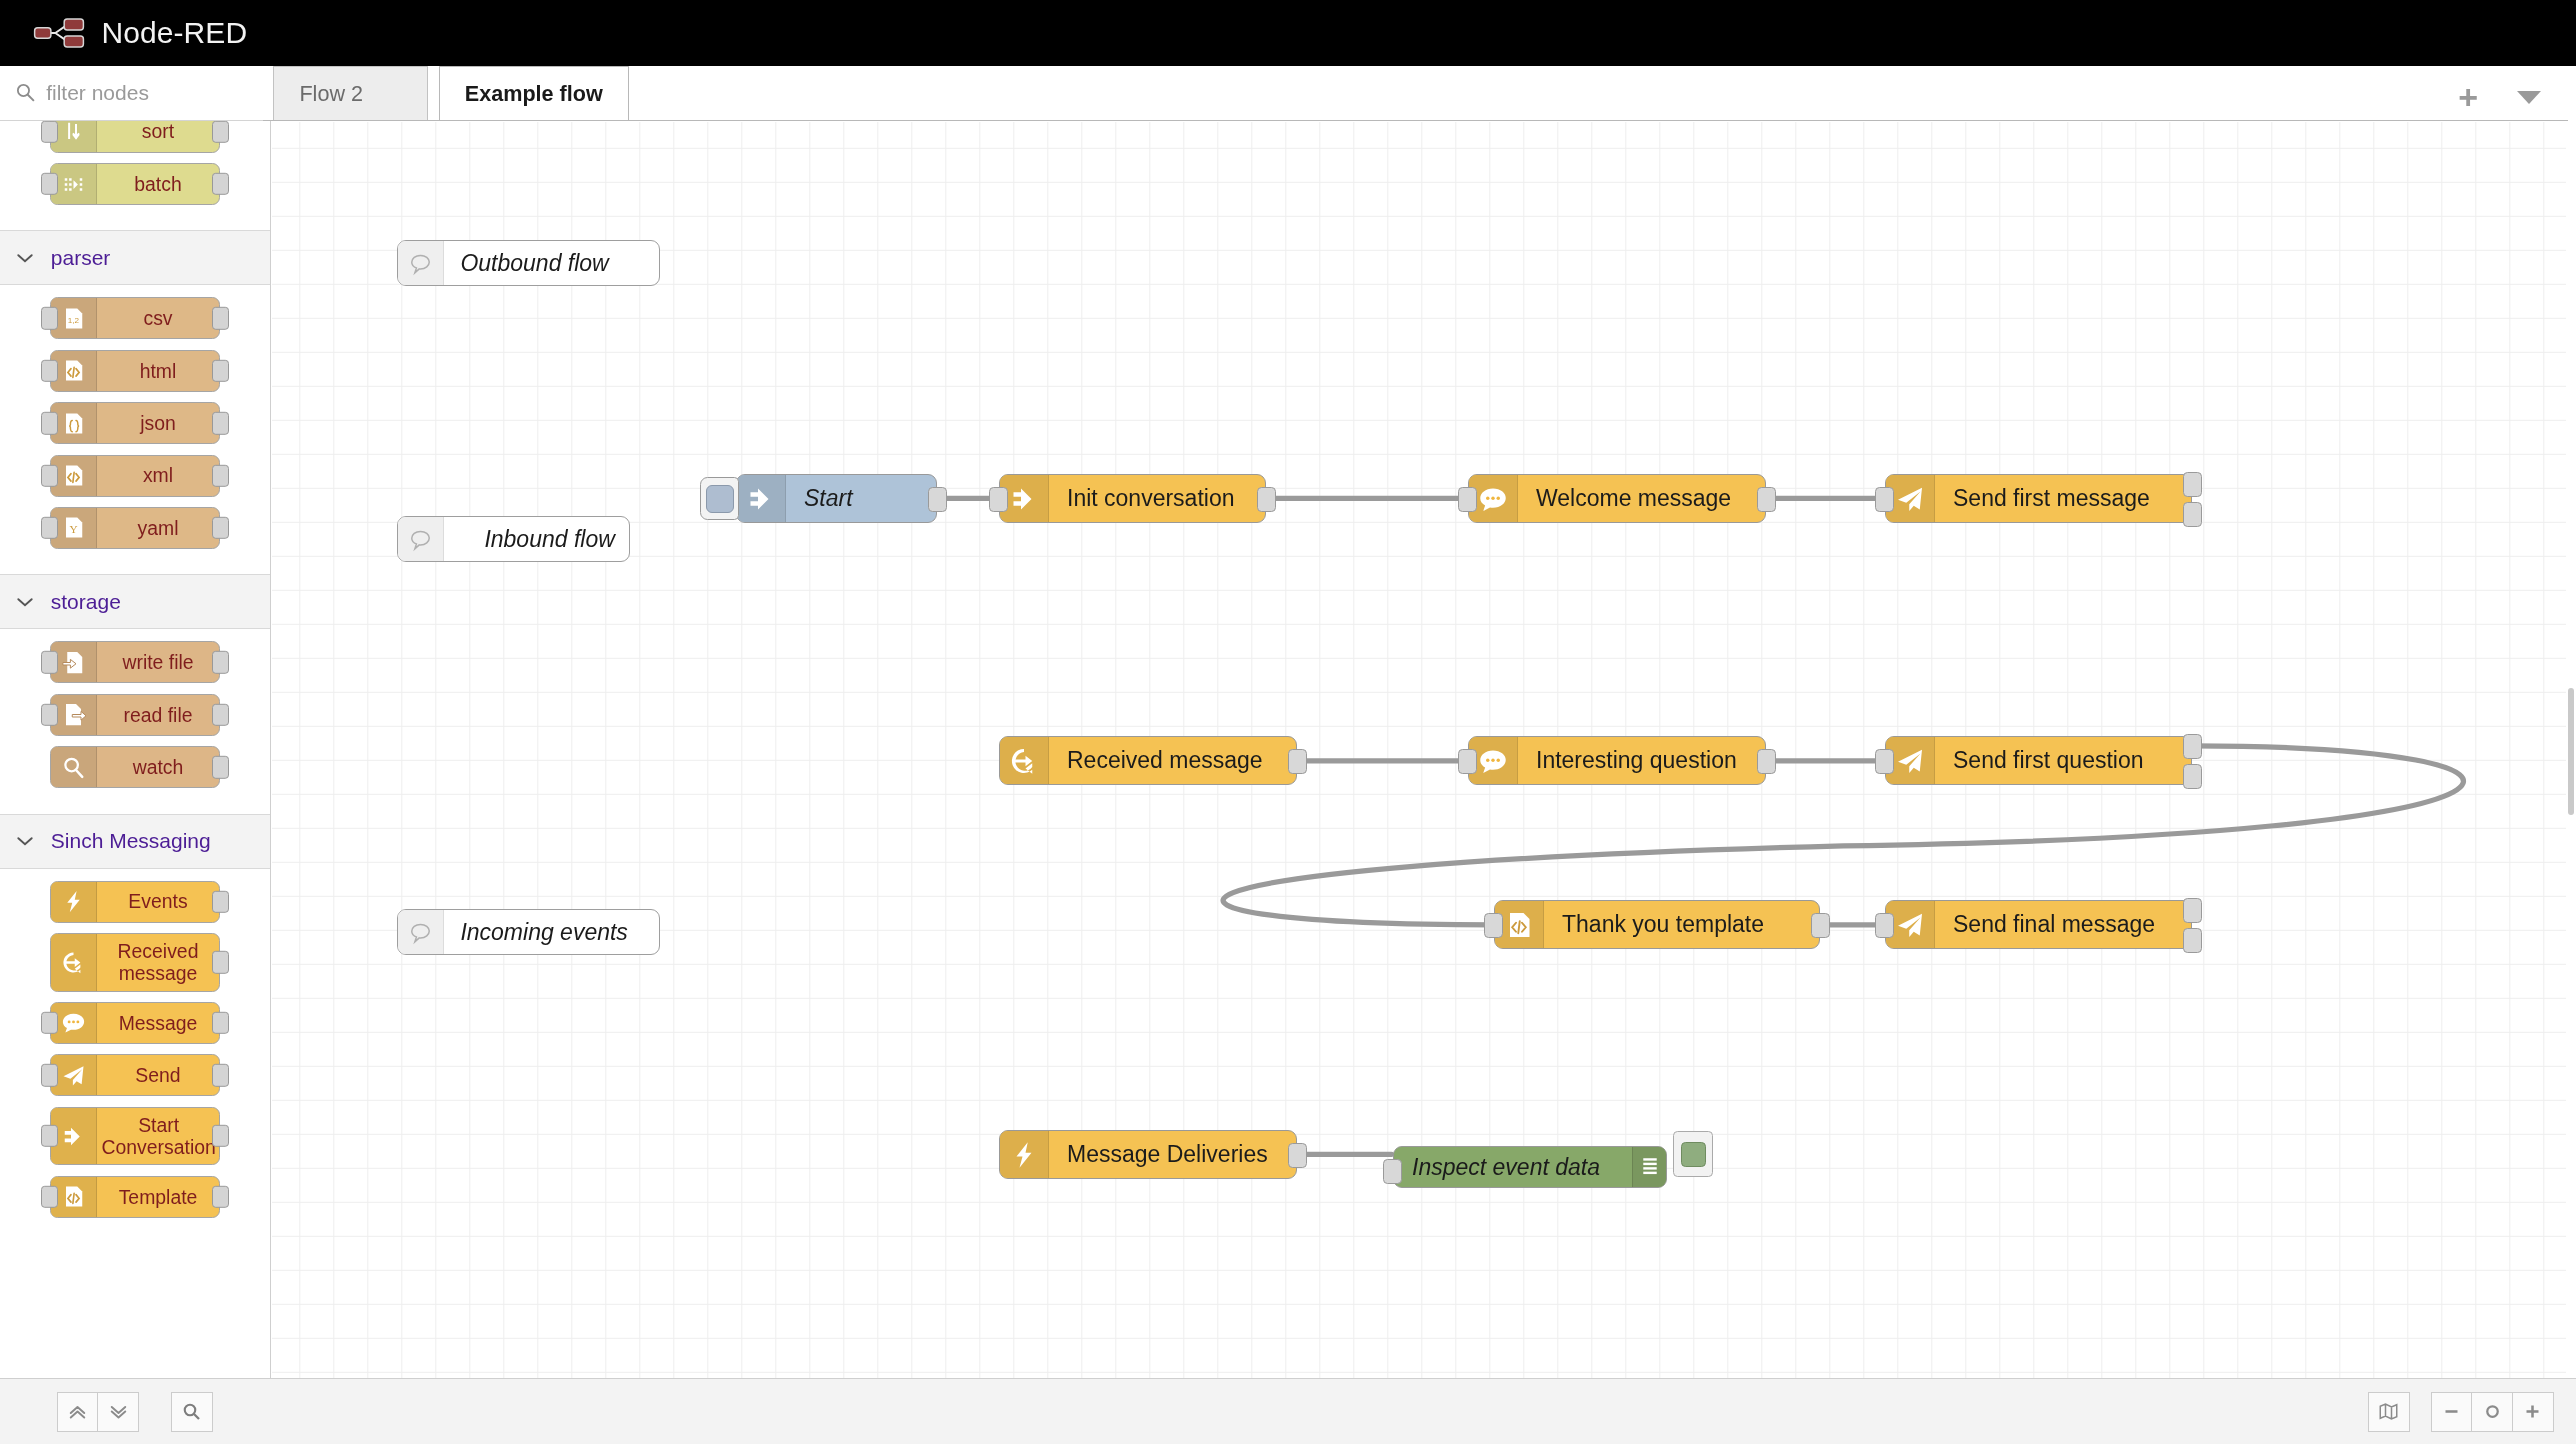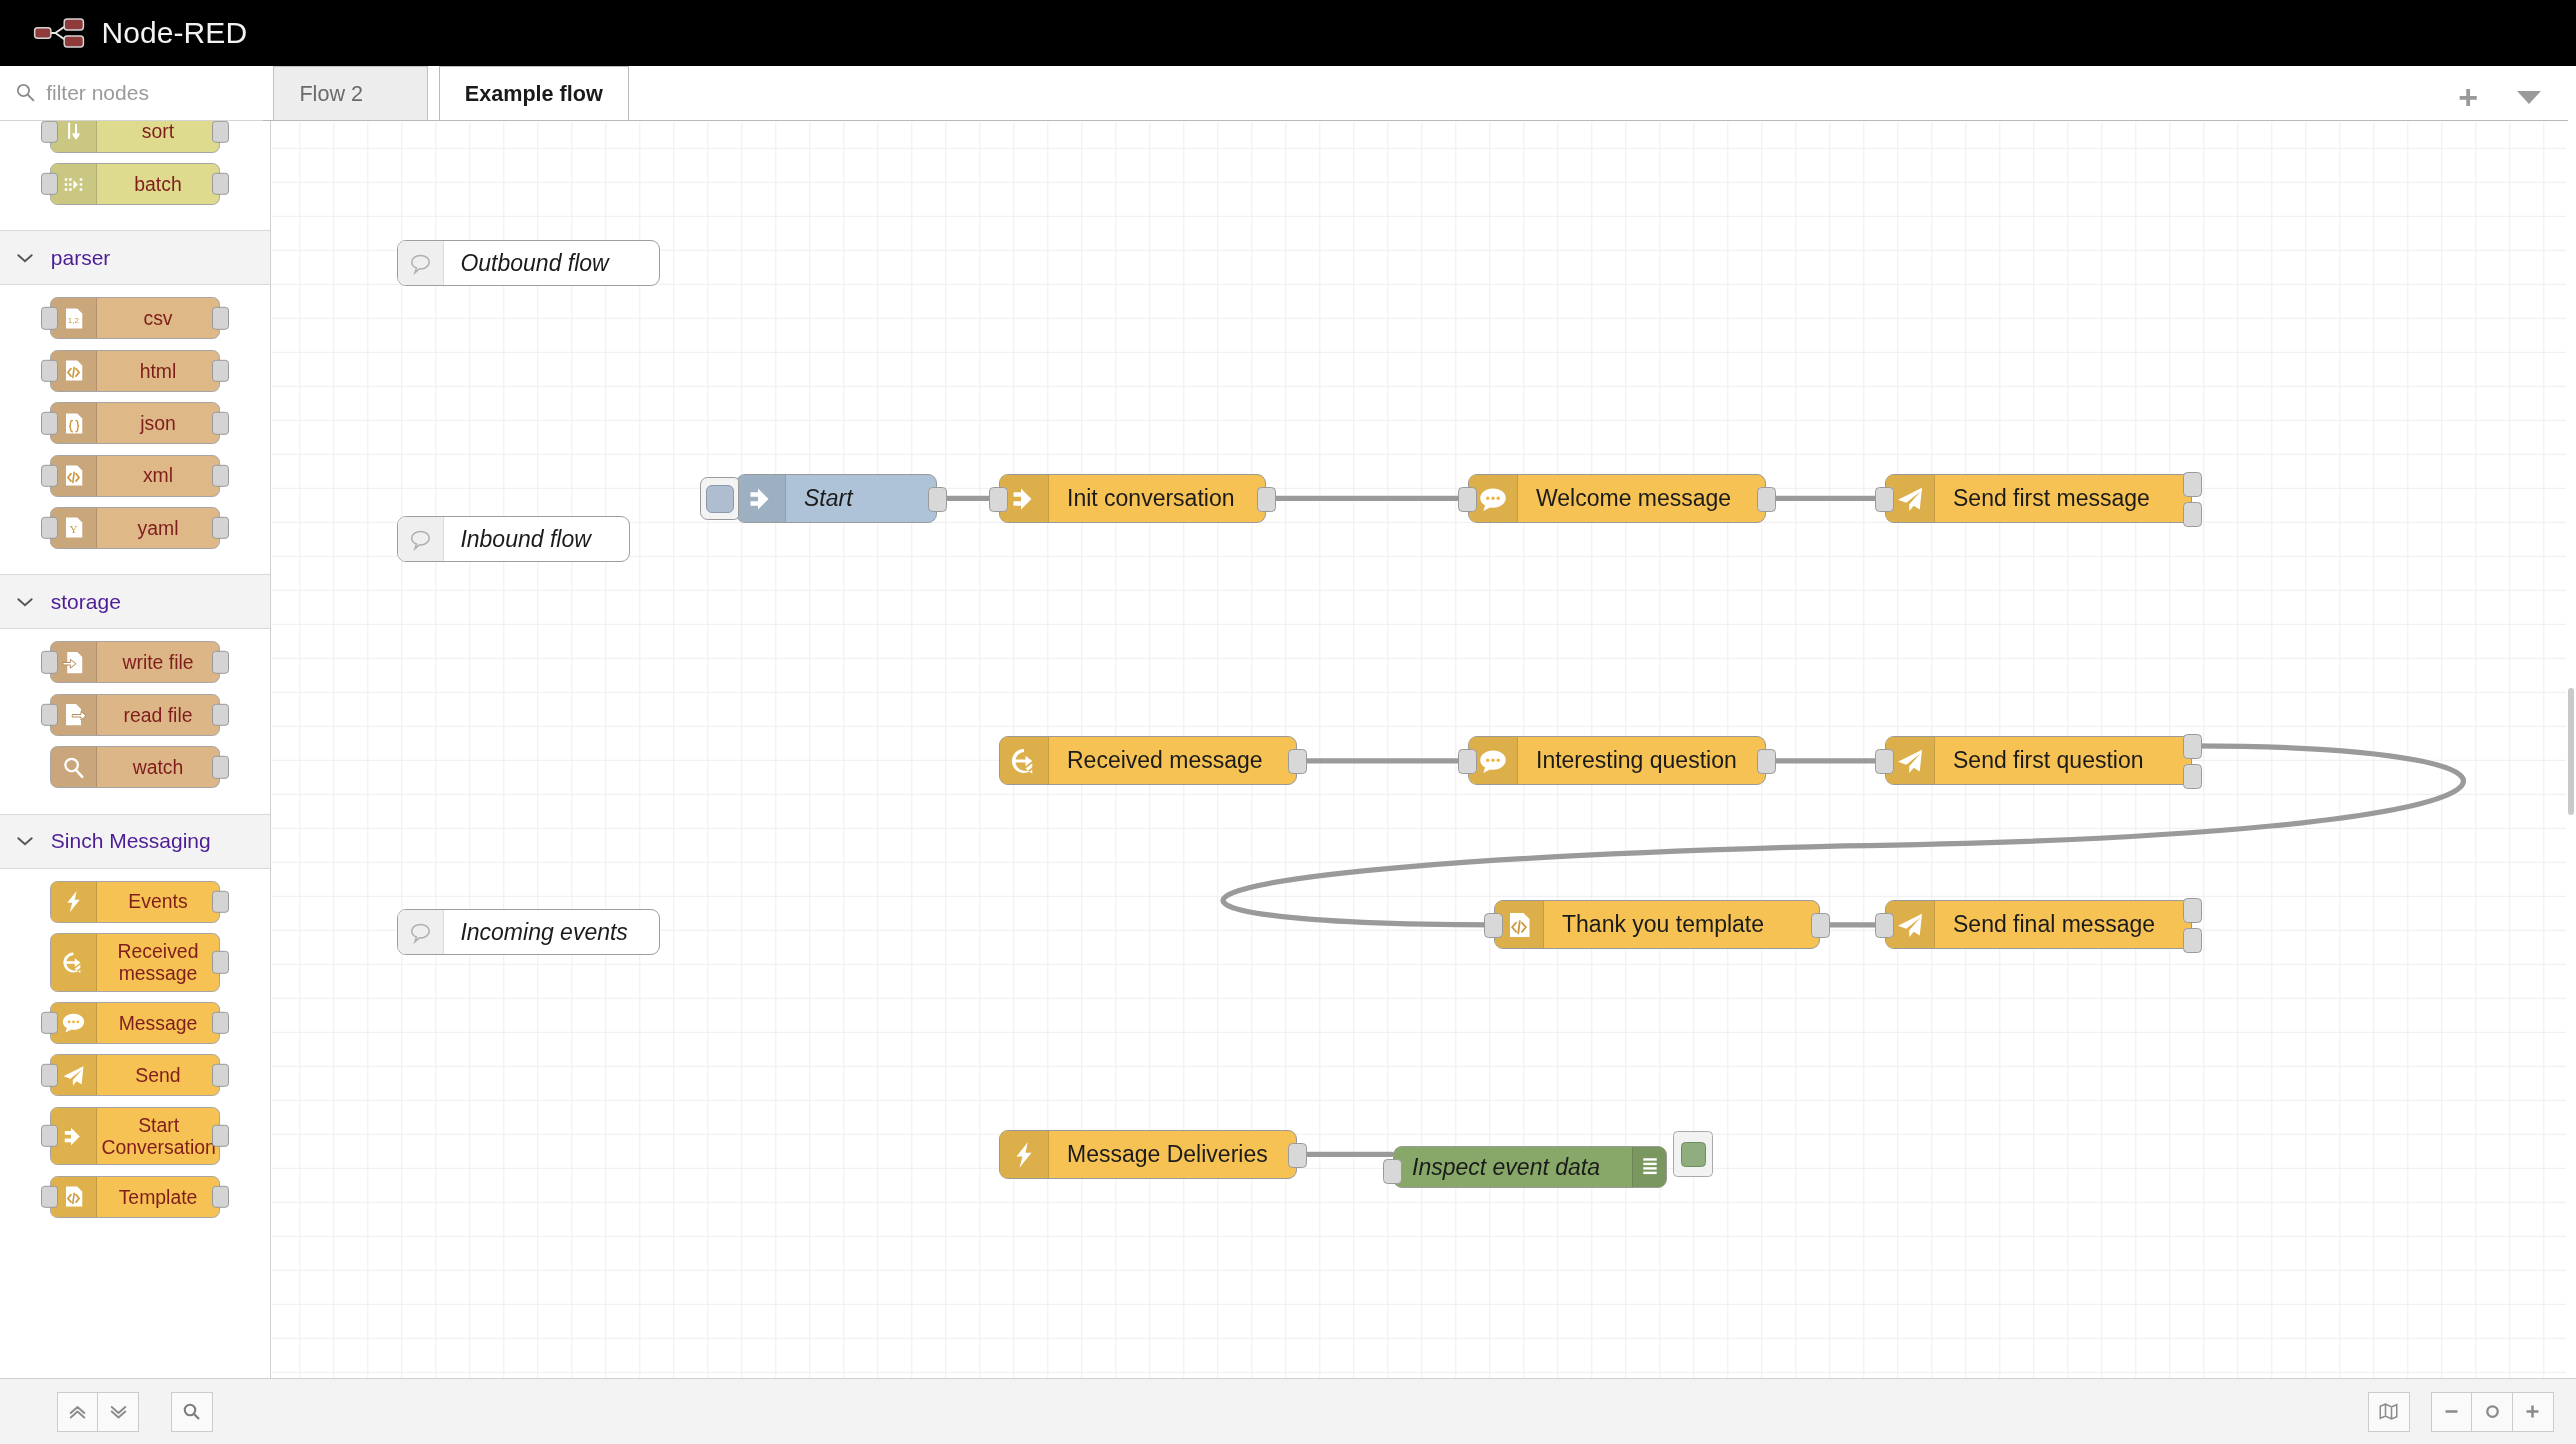--- a/index.html
+++ b/index.html
@@ -457,21 +457,21 @@
         <path d="M1378,1385 C1440,1385 1440,1385 1502,1385" fill="none" stroke="#9a9a9a" stroke-width="7" stroke-linecap="round"></path>
       </svg>
   <div class="comment" style="left:125px;top:98px;width:263px;height:46px;margin-top:20px;">
         <span class="comment-icon">
           <svg width="25" height="25" viewBox="0 0 40 40">
             <path d="M20 7 C12 7 6 12 6 18 c0 4 3 7.5 7.5 9.2 L11 35 l7-6.4 c.7.1 1.4.1 2 .1 8 0 14-5 14-11 S28 7 20 7 z" fill="none" stroke="#b0b0b0" stroke-width="2.4"></path>
           </svg>
         </span>
         <span class="comment-label">Outbound flow</span>
       </div>
-      <div class="comment" style="left:125px;top:394px;width:233px;height:46px;">
+      <div class="comment" style="left:125px;top:394px;width:233px;height:46px;gap:24px;">
         <span class="comment-icon">
           <svg width="25" height="25" viewBox="0 0 40 40">
             <path d="M20 7 C12 7 6 12 6 18 c0 4 3 7.5 7.5 9.2 L11 35 l7-6.4 c.7.1 1.4.1 2 .1 8 0 14-5 14-11 S28 7 20 7 z" fill="none" stroke="#b0b0b0" stroke-width="2.4"></path>
           </svg>
         </span>
         <span class="comment-label">Inbound flow</span>
       </div>
       <div class="comment" style="left:125px;top:787px;width:263px;height:46px;">
         <span class="comment-icon">
           <svg width="25" height="25" viewBox="0 0 40 40">

